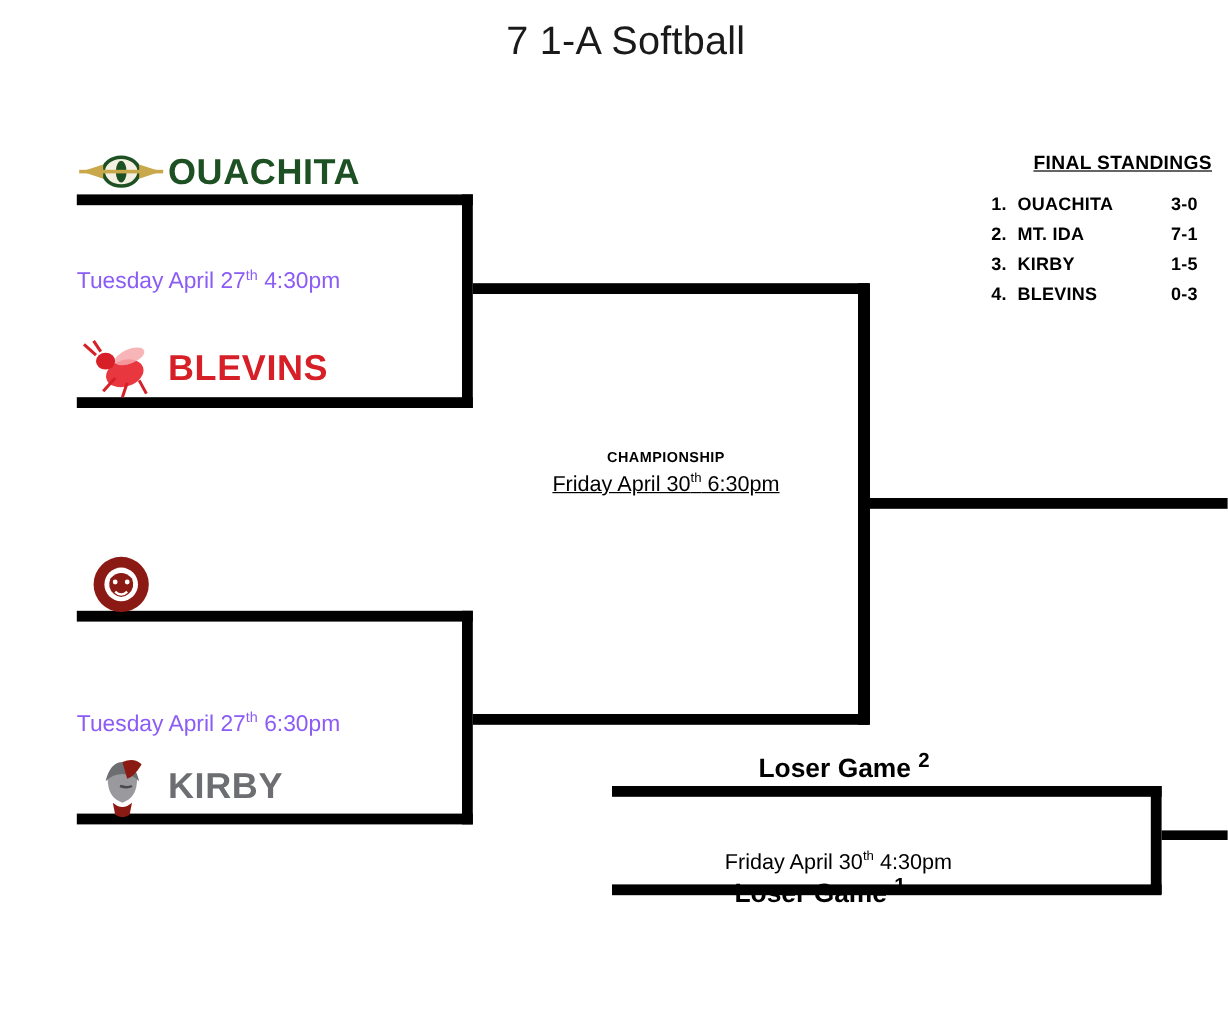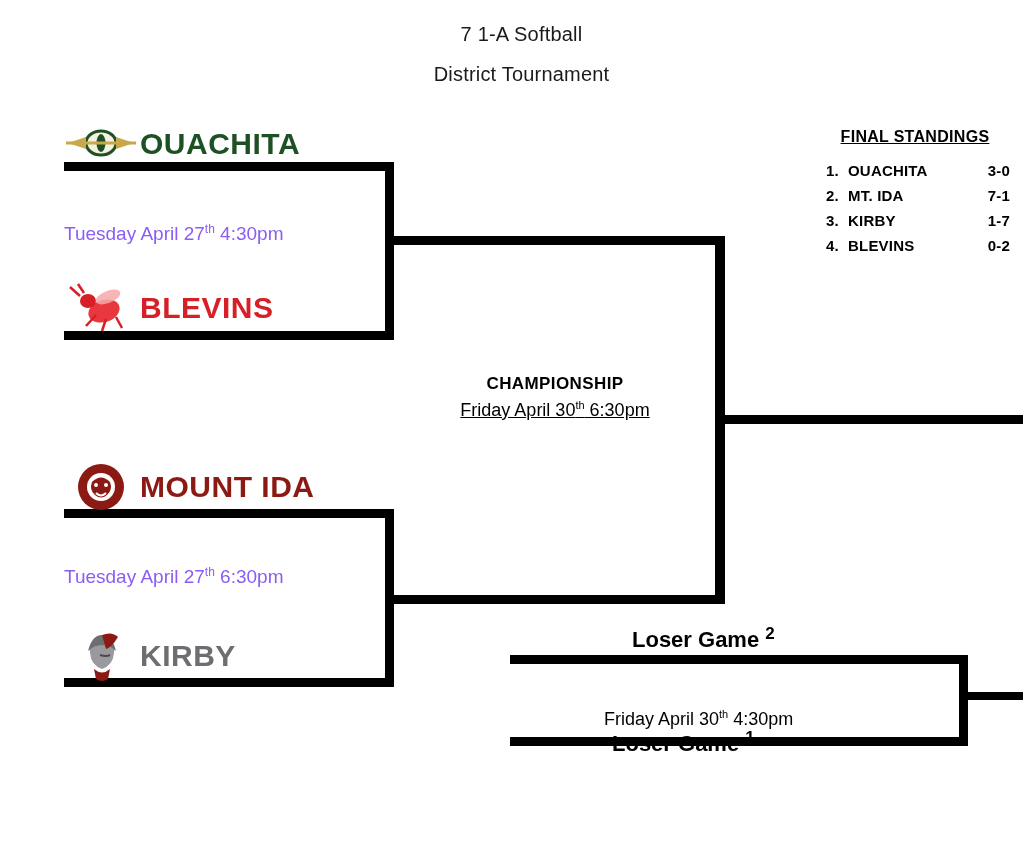--- a/index.html
+++ b/index.html
@@ -16,21 +16,21 @@
   }
 
   
   #title-block {
     position: absolute;
     left: 0; top: 14px;
     width: 1023px;
     text-align: center;
   }
   #title-block .line {
-    font-size: 20px;
+    font-size: 33px;
     line-height: 40px;
     color: #1a1a1a;
     letter-spacing: .2px;
     padding-left: 20px;
   }
 
   
   .hline {
     position: absolute;
     background: #000;
@@ -74,21 +74,21 @@
   .gamedate sup { font-size: 12px; }
 
   
   #champ-block {
     position: absolute;
     left: 400px; top: 374px;
     width: 310px;
     text-align: center;
   }
   #champ-title {
-    font-size: 17px;
+    font-size: 12px;
     font-weight: bold;
     letter-spacing: .4px;
   }
   #champ-date {
     font-size: 18px;
     margin-top: 5px;
     text-decoration: underline;
   }
   #champ-date sup { font-size: 11px; }
 
@@ -115,46 +115,45 @@
   #standings {
     position: absolute;
     left: 820px; top: 128px;
     width: 190px;
   }
   #standings-title {
     font-size: 16px;
     font-weight: bold;
     text-decoration: underline;
     letter-spacing: .3px;
-    text-align: center;
+    text-align: right;
   }
   #standings-list {
     margin-top: 12px;
     padding-left: 6px;
   }
   .standing-row {
     display: flex;
     font-size: 15px;
     font-weight: bold;
     line-height: 25px;
     letter-spacing: .2px;
   }
   .standing-row .rank { width: 22px; flex: 0 0 22px; }
   .standing-row .tname { flex: 1 1 auto; }
-  .standing-row .rec { width: 46px; flex: 0 0 46px; text-align: right; }
+  .standing-row .rec { width: 46px; flex: 0 0 46px; text-align: center; }
 
   
   .logo svg { display: block; }
 </style>
 </head>
 <body>
 
 <div id="title-block">
   <div class="line">7 1-A Softball</div>
-  <div class="line">District Tournament</div>
 </div>
 
 <div class="hline" style="left:64px; top:162px; width:330px; height:9px;"></div>
 <div class="vline" style="left:385px; top:162px; width:9px; height:178px;"></div>
 <div class="hline" style="left:64px; top:331px; width:330px; height:9px;"></div>
 
 <div class="hline" style="left:394px; top:236px; width:330px; height:9px;"></div>
 
 <div class="hline" style="left:64px; top:509px; width:330px; height:9px;"></div>
 <div class="vline" style="left:385px; top:509px; width:9px; height:178px;"></div>
@@ -207,24 +206,23 @@
   <span class="logo">
     <svg width="78" height="54" viewBox="0 0 78 54">
       <circle cx="39" cy="27" r="23" fill="#8c1a14"></circle>
       <circle cx="39" cy="27" r="14" fill="#ffffff"></circle>
       <path d="M30 22 q9 -9 18 0 q3 8 -3 13 q-6 5 -12 0 q-6 -5 -3 -13 Z" fill="#8c1a14"></path>
       <circle cx="34" cy="25" r="2" fill="#ffffff"></circle>
       <circle cx="44" cy="25" r="2" fill="#ffffff"></circle>
       <path d="M34 33 q5 5 10 0" stroke="#ffffff" stroke-width="2" fill="none"></path>
     </svg>
   </span>
-  <span class="name name-mountida">MOUNT IDA</span>
-</div>
-
-<div class="gamedate" style="left:64px; top:565px;">
+</div>
+
+<div class="gamedate" style="left:64px; top:591px;">
   <span>Tuesday April 27</span><sup>th</sup><span> 6:30pm</span>
 </div>
 
 <div class="team" style="left:62px; top:628px;">
   <span class="logo">
     <svg width="78" height="54" viewBox="0 0 78 54">
       <path d="M28 24 q-2 -14 12 -15 q14 1 12 15 q-1 12 -12 16 q-11 -4 -12 -16 Z" fill="#9a9a9e"></path>
       <path d="M26 22 q4 -16 14 -16 q10 0 14 16 q-6 -6 -14 -6 q-8 0 -14 6 Z" fill="#6d6e71"></path>
       <path d="M40 6 q10 -4 16 2 q-6 10 -12 12" fill="#8c1a14"></path>
       <path d="M38 26 q6 2 10 0" stroke="#4a4a4c" stroke-width="2" fill="none"></path>
@@ -267,23 +265,23 @@
 
     <div class="standing-row">
       <span class="rank">2.</span>
       <span class="tname">MT. IDA</span>
       <span class="rec">7-1</span>
     </div>
 
     <div class="standing-row">
       <span class="rank">3.</span>
       <span class="tname">KIRBY</span>
-      <span class="rec">1-7</span>
+      <span class="rec">1-5</span>
     </div>
 
     <div class="standing-row">
       <span class="rank">4.</span>
       <span class="tname">BLEVINS</span>
-      <span class="rec">0-2</span>
+      <span class="rec">0-3</span>
     </div>
 
   </div>
 </div>
 
 </body></html>

